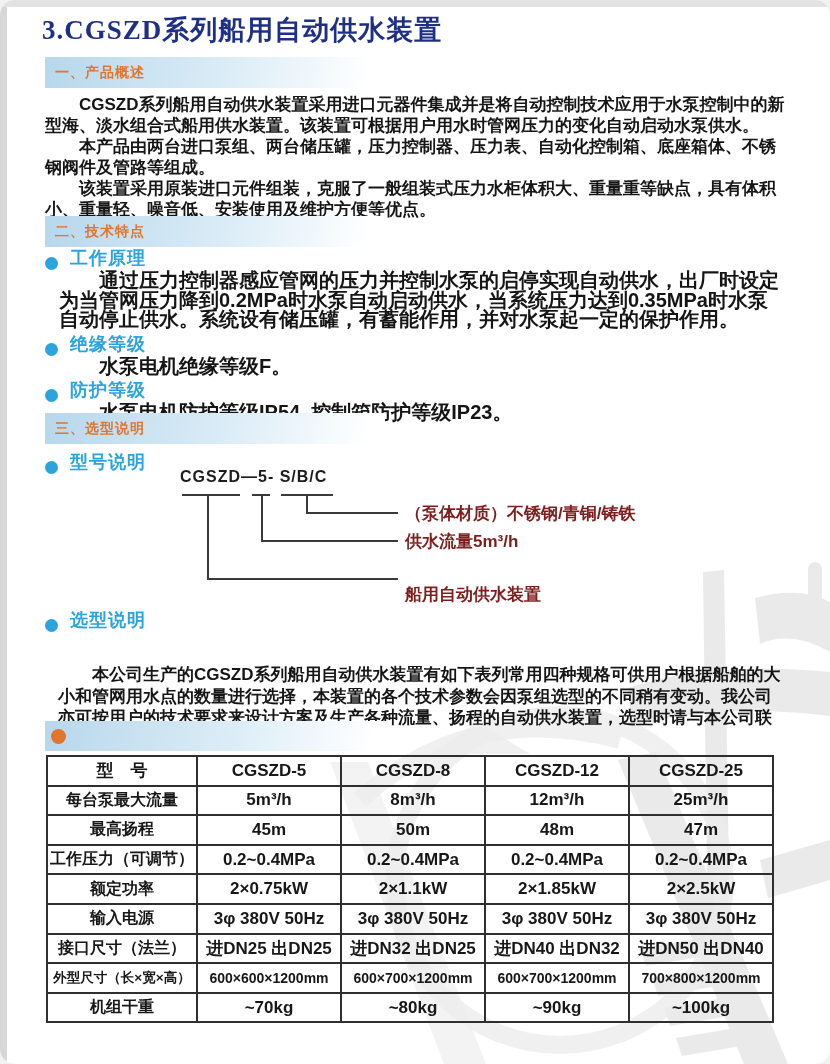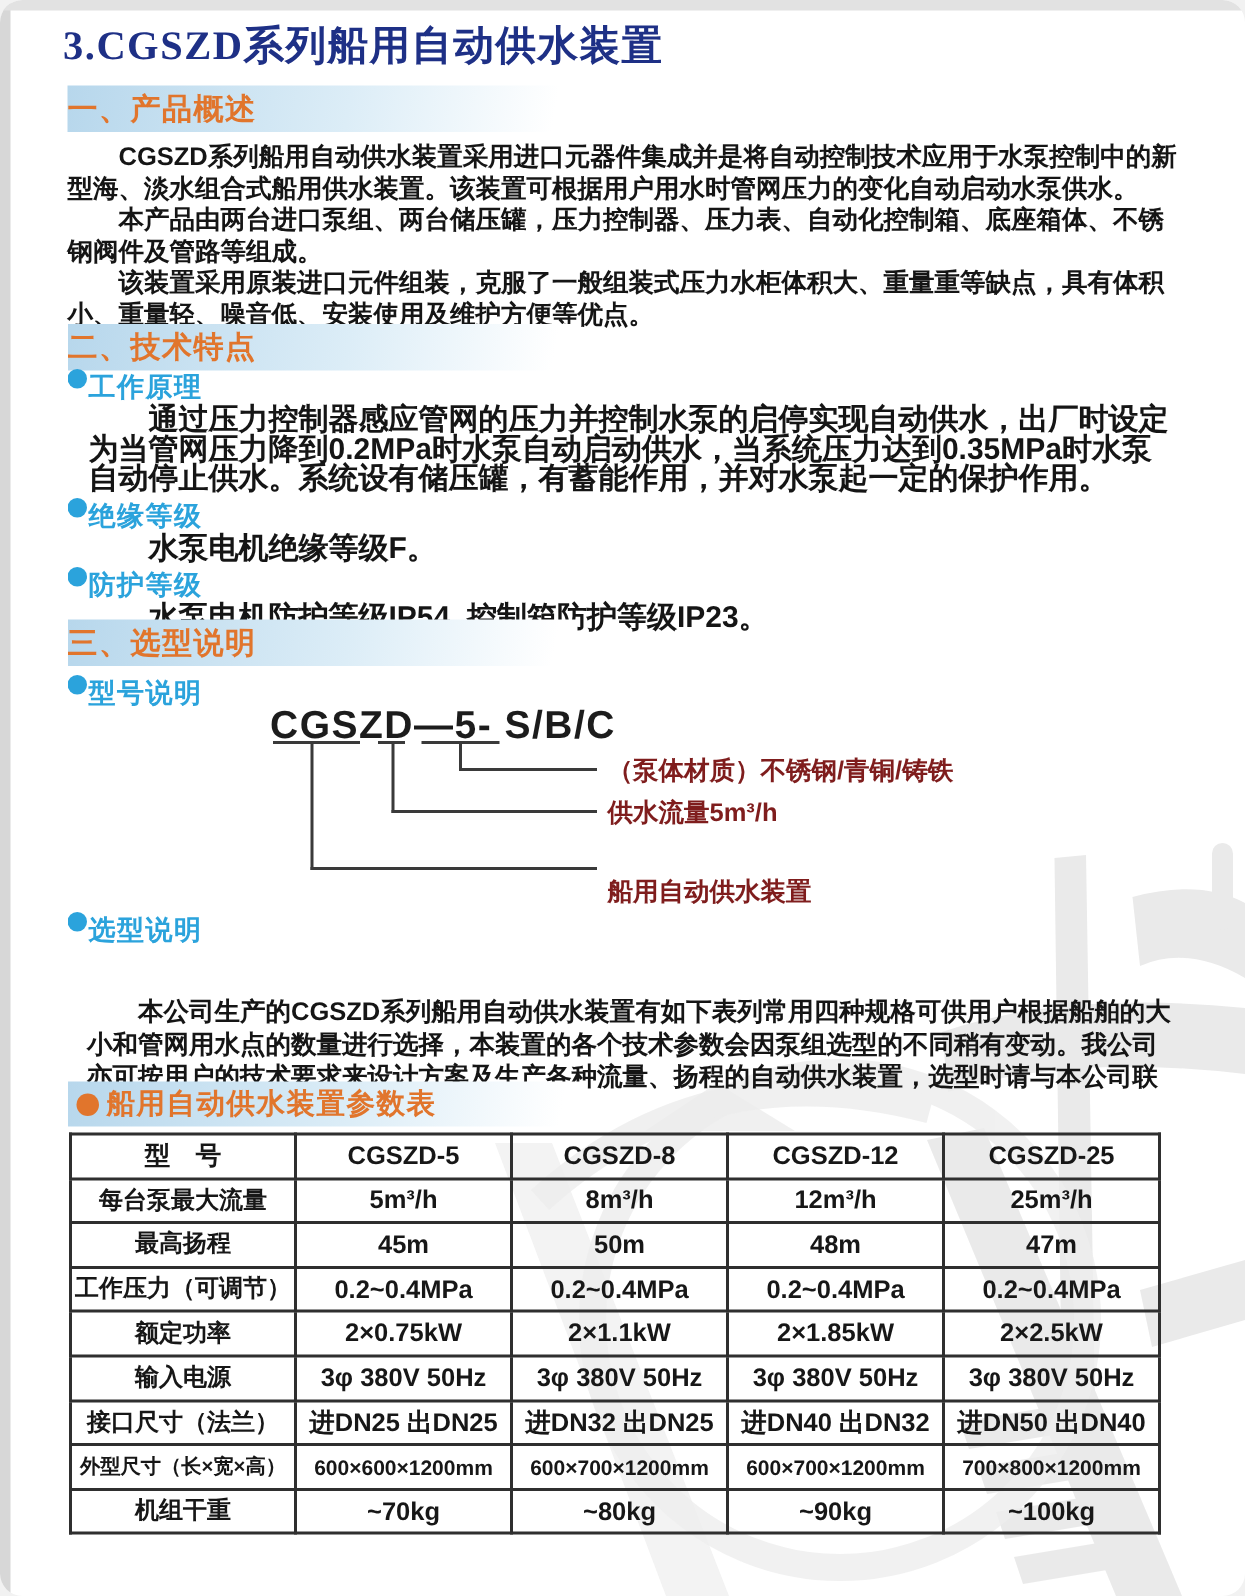--- a/index.html
+++ b/index.html
@@ -29,35 +29,35 @@
     font-family:"Liberation Serif","DejaVu Serif",serif;
     font-size:27px;font-weight:bold;color:#1e3086;letter-spacing:1px;
   }
 
   .sec-bar{
     position:absolute;left:45px;width:340px;height:31px;z-index:2;
     background:linear-gradient(100deg,#b7d7ec 0%,#dcedf7 55%,#ffffff 95%);
     display:flex;align-items:center;
   }
   .sec-bar .sec-txt{
-    font-size:20px;font-weight:bold;color:#e1752c;letter-spacing:1px;
+    font-size:14px;font-weight:bold;color:#e1752c;padding-left:10px;letter-spacing:1px;
   }
 
   .body-text{font-size:17px;line-height:21px;color:#151515;}
   .body-text p{margin:0;text-indent:2em;}
 
-  .sub-label{display:flex;align-items:flex-start;gap:1px;}
+  .sub-label{display:flex;align-items:flex-end;gap:12px;}
   .dot-blue{width:13px;height:13px;border-radius:50%;background:#2ba3dc;flex:0 0 auto;}
   .dot-orange{width:15px;height:15px;border-radius:50%;background:#e1752c;flex:0 0 auto;}
   .sub-label .lbl{font-size:18px;font-weight:bold;color:#2ba3dc;letter-spacing:1px;}
 
   .tech-text{font-size:20px;line-height:19.5px;color:#151515;margin:1px 0 2px 14px;text-indent:2em;}
 
   
-  .model-code{position:absolute;left:180px;top:468px;z-index:2;font-size:26px;letter-spacing:1px;color:#1c1c1c;}
+  .model-code{position:absolute;left:180px;top:468px;z-index:2;font-size:16px;letter-spacing:1px;color:#1c1c1c;}
   .u-line{position:absolute;height:2px;background:#3a3a3a;z-index:2;}
   .conn{position:absolute;border-left:2px solid #3a3a3a;border-bottom:2px solid #3a3a3a;z-index:2;}
   .model-note{position:absolute;z-index:2;font-size:17px;color:#7f1d1d;}
 
   
   table.params{
     position:absolute;left:46px;top:755px;z-index:2;
     border-collapse:collapse;table-layout:fixed;
     width:726px;
   }
@@ -157,21 +157,20 @@
   <div class="content sub-label" style="left:45px;top:608px;">
     <span class="dot-blue"></span>
     <span class="lbl">选型说明</span>
   </div>
   <div class="content body-text" style="left:58px;top:628px;width:727px;line-height:21.5px;margin-top:36px;">
     <p>本公司生产的CGSZD系列船用自动供水装置有如下表列常用四种规格可供用户根据船舶的大小和管网用水点的数量进行选择，本装置的各个技术参数会因泵组选型的不同稍有变动。我公司亦可按用户的技术要求来设计方案及生产各种流量、扬程的自动供水装置，选型时请与本公司联系。</p>
   </div>
 
   <div class="sec-bar" style="top:721px;height:30px;width:345px;">
     <span class="dot-orange" style="margin-left:6px;"></span>
-    <span class="sec-txt" style="font-size:19px;padding-left:5px;">船用自动供水装置参数表</span>
   </div>
 
   <table class="params">
     <colgroup>
       <col style="width:150px">
         <col style="width:144px">
         <col style="width:144px">
         <col style="width:144px">
         <col style="width:144px">
     </colgroup>

